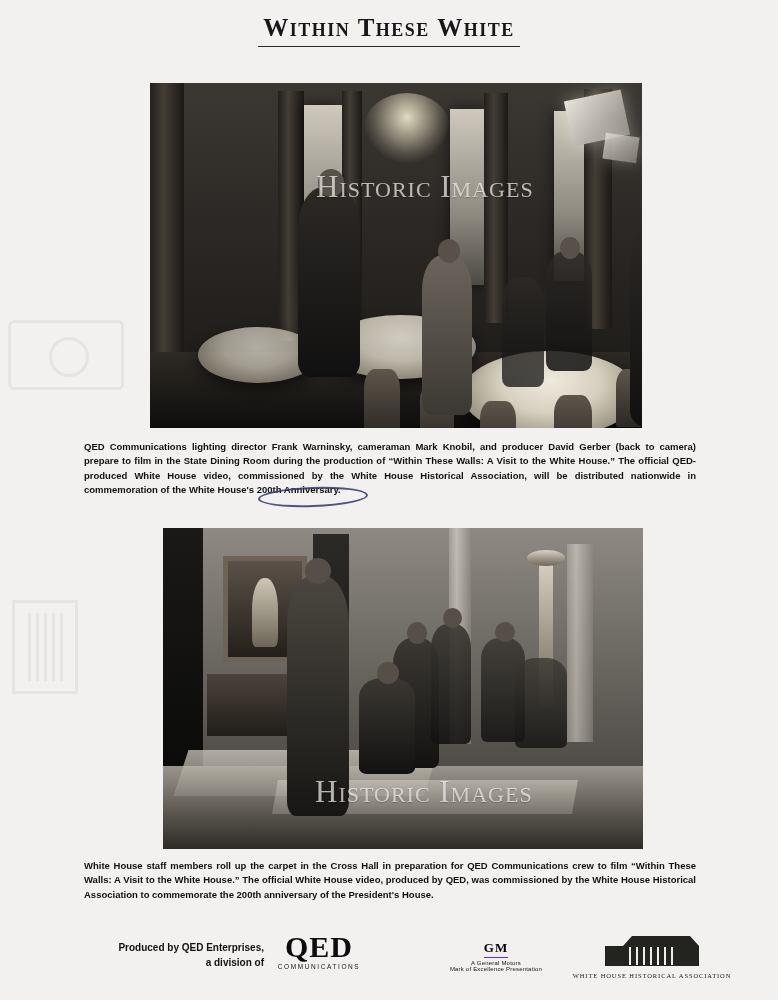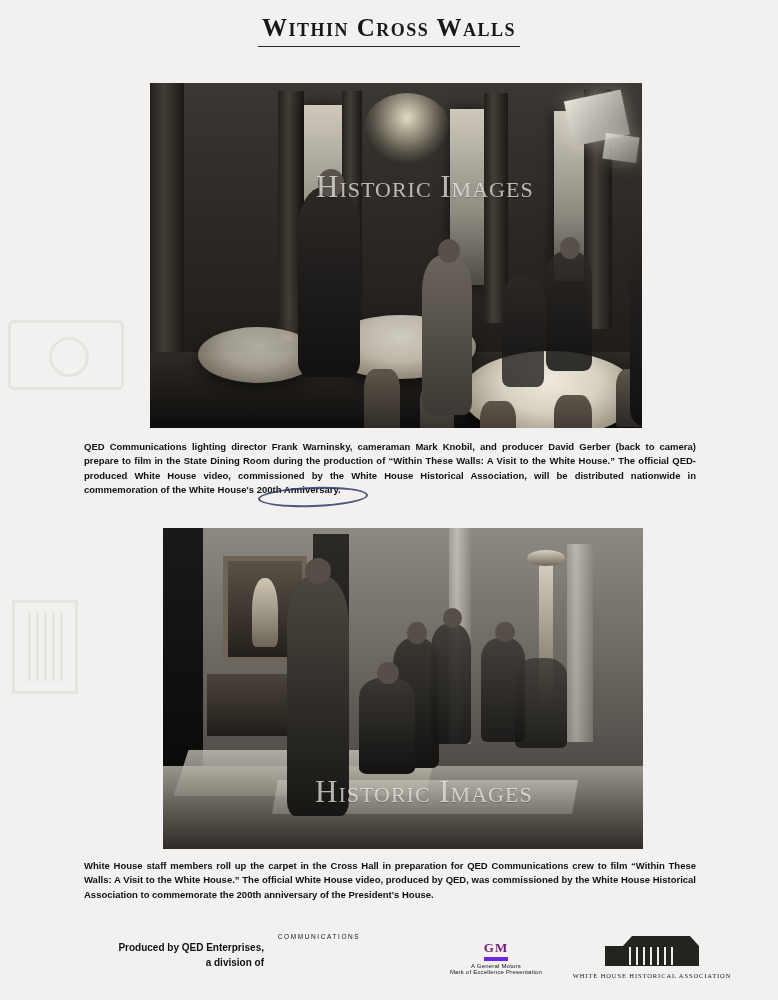--- a/index.html
+++ b/index.html
@@ -244,22 +244,22 @@
     top: 8px;
     width: 96px;
     text-align: center;
   }
   .gm-mark {
     display: inline-block;
     font-family: "Liberation Serif", serif;
     font-size: 13px;
     font-weight: bold;
     letter-spacing: 1px;
-    color: #701a75;
-    border-bottom: 4px solid #6d28d9;
+    color: #000000;
+    border-bottom: 1px solid #6d28d9;
     padding-bottom: 1px;
   }
   .gm-line1 {
     font-size: 6px;
     color: #15151a;
     margin-top: 2px;
     letter-spacing: .2px;
   }
   .gm-line2 {
     font-size: 6px;
@@ -368,21 +368,21 @@
     opacity: .85;
     pointer-events: none;
   }
 </style>
 </head>
 <body>
 
 <div class="page">
 
   <div class="header">
-    <div class="title-main">Within Cross Walls</div>
+    <div class="title-main">Within These White</div>
     <div class="title-rule"></div>
   </div>
 
   <div class="photo" id="photo-top">
     <div class="photo-inner">
       <div class="tp-wall"></div>
       <div class="tp-drape" style="left:0;top:0;width:34px;height:300px;"></div>
       <div class="tp-drape" style="left:128px;top:8px;width:26px;height:250px;"></div>
       <div class="tp-window" style="left:154px;top:22px;width:38px;height:188px;"></div>
       <div class="tp-drape" style="left:192px;top:8px;width:20px;height:240px;"></div>
@@ -457,20 +457,21 @@
       <div class="ghost-col-in"></div>
     </div>
   </div>
 
   <div class="footer">
     <div class="footer-credit">
       <div>Produced by QED Enterprises,</div>
       <div>a division of</div>
     </div>
     <div class="qed-logo">
+      <div class="qed-word">QED</div>
       <div class="qed-sub">COMMUNICATIONS</div>
     </div>
     <div class="gm-logo">
       <div class="gm-mark">GM</div>
       <div class="gm-line1">A General Motors</div>
       <div class="gm-line2">Mark of Excellence Presentation</div>
     </div>
     <div class="whha-logo">
       <div class="whha-art">
         <div class="whha-roof"></div>

